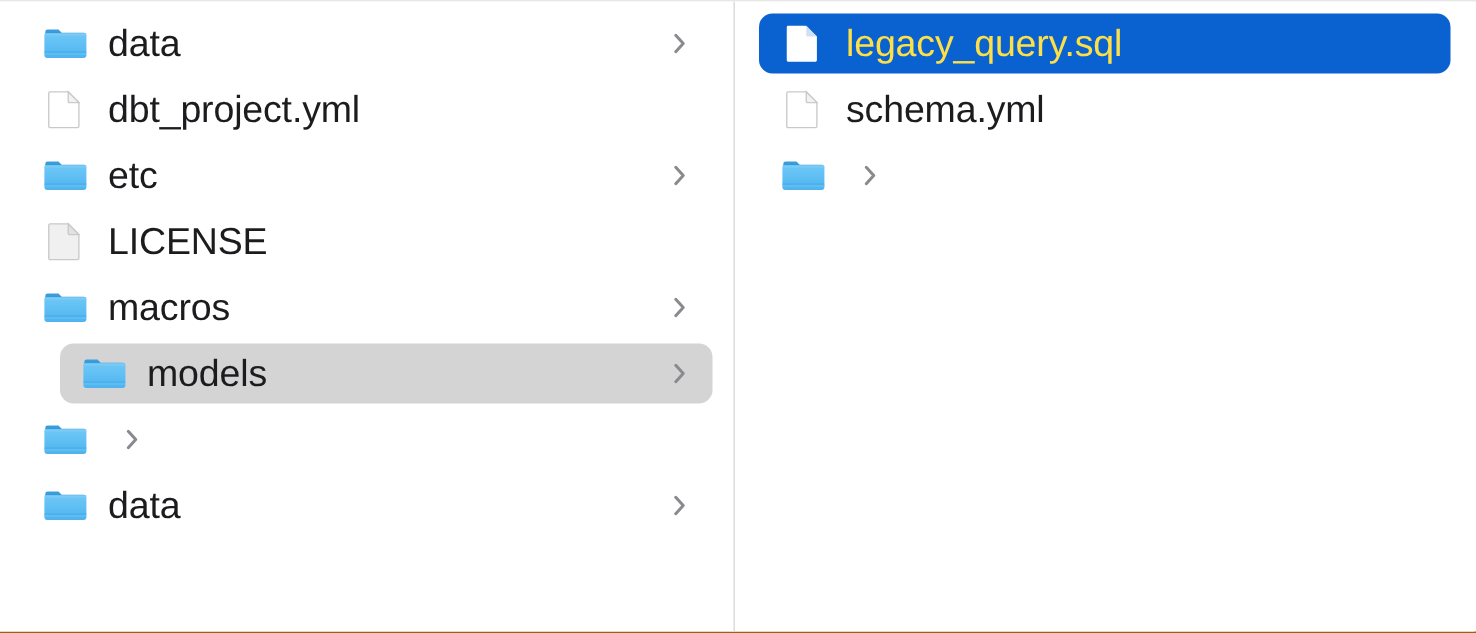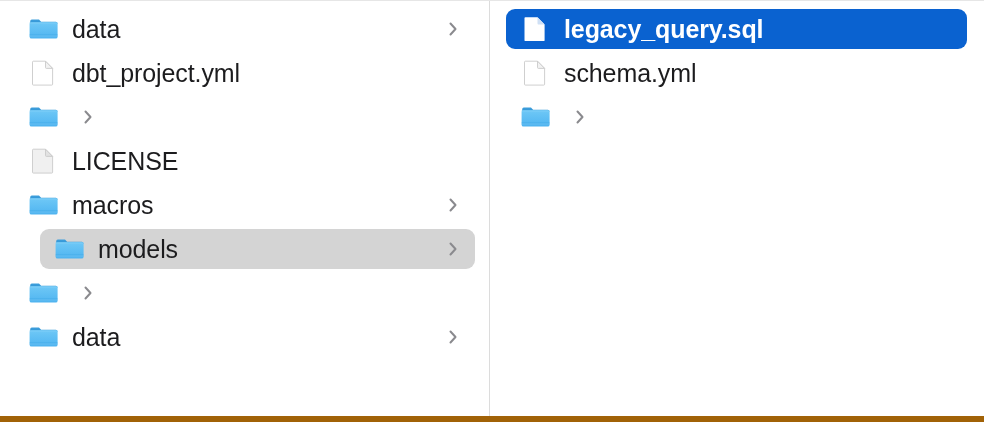--- a/index.html
+++ b/index.html
@@ -15,21 +15,21 @@
     overflow: hidden;
   }
 
   #finder {
     position: relative;
     width: 984px;
     height: 422px;
     background: #ffffff;
     box-sizing: border-box;
     border-top: 1px solid #e6e6e6;
-    border-bottom: 6px solid #a16207;
+    border-bottom: 1px solid #a16207;
     display: flex;
   }
 
   .column {
     position: relative;
     height: 100%;
     box-sizing: border-box;
     background: #ffffff;
     overflow: hidden;
   }
@@ -71,21 +71,21 @@
   .label {
     font-size: 25px;
     line-height: 30px;
     color: #1c1c1e;
     letter-spacing: -0.1px;
     white-space: nowrap;
     flex: 1 1 auto;
     overflow: hidden;
     text-overflow: ellipsis;
   }
-  .row.sel-blue .label { color: #ffffff; font-weight: bold; }
+  .row.sel-blue .label { color: #fde047; }
 
   
   .chevron {
     flex: 0 0 auto;
     width: 12px;
     height: 20px;
     margin-left: 10px;
   }
   .chevron svg { display: block; width: 12px; height: 20px; }
   .chevron path { stroke: #8a8a8e; stroke-width: 2; fill: none;
@@ -155,20 +155,21 @@
         <stop offset="1" stop-color="#4fb3ef"></stop>
       </linearGradient>
     </defs>
     <path d="M2.2 7.2 a1.6 1.6 0 0 1 1.6-1.6 H11 l2.1 2.2 H27.8 a1.6 1.6 0 0 1 1.6 1.6 V10 H2.2 Z" fill="url(#fbTab)"></path>
     <rect x="1.6" y="8.2" width="28" height="16.4" rx="1.9" fill="url(#fbBody)"></rect>
     <rect x="1.6" y="8.2" width="28" height="1.5" fill="#7fd0f8" opacity="0.65"></rect>
     <rect x="1.6" y="20.2" width="28" height="1.1" fill="#3ea8e6" opacity="0.45"></rect>
     <rect x="1.6" y="21.5" width="28" height="1.0" fill="#77caf7" opacity="0.45"></rect>
   </svg>
           </span>
+          <span class="label">etc</span>
           <span class="chevron">
             <svg viewBox="0 0 12 20" xmlns="http://www.w3.org/2000/svg">
               <path d="M3.5 4.5 L8.5 10 L3.5 15.5"></path>
             </svg>
           </span>
         </div>
         <div class="row">
           <span class="icon">
   <svg viewBox="0 0 30 30" xmlns="http://www.w3.org/2000/svg">
     <path d="M5.4 3.2 h12.1 L24.6 10.4 V26.2 a0.9 0.9 0 0 1 -0.9 0.9 H5.4 a0.9 0.9 0 0 1 -0.9 -0.9 V4.1 a0.9 0.9 0 0 1 0.9 -0.9 Z" fill="#f0f0f0" stroke="#c9c9c9" stroke-width="0.9"></path>

